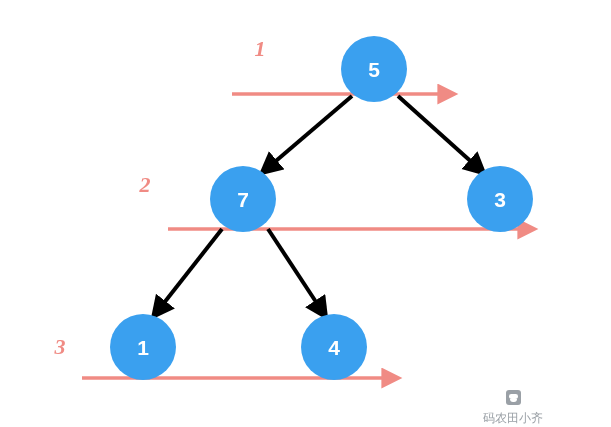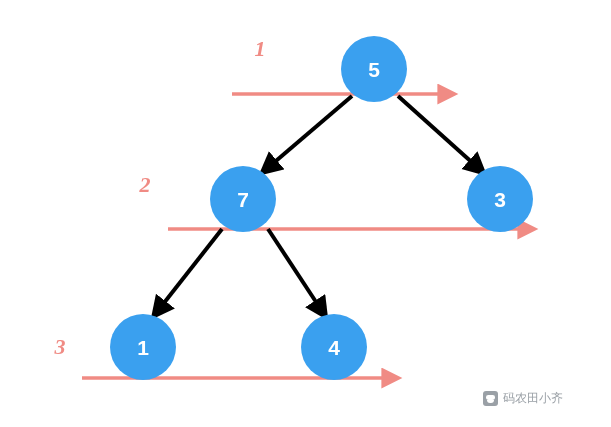--- a/index.html
+++ b/index.html
@@ -121,18 +121,18 @@
   <div class="node-label" style="left:374px; top:69px;">5</div>
   <div class="node-label" style="left:243px; top:199px;">7</div>
   <div class="node-label" style="left:500px; top:199px;">3</div>
   <div class="node-label" style="left:143px; top:347px;">1</div>
   <div class="node-label" style="left:334px; top:347px;">4</div>
 
   <div class="level-label" style="left:260px; top:49px;">1</div>
   <div class="level-label" style="left:145px; top:185px;">2</div>
   <div class="level-label" style="left:60px; top:347px;">3</div>
 
-  <div class="watermark" style="left:483px; top:390px;">
+  <div class="watermark" style="left:483px; top:390px;flex-direction:column;">
     <span class="wm-badge"></span>
     <span>码农田小齐</span>
   </div>
 
 </div>
 
 </body></html>

